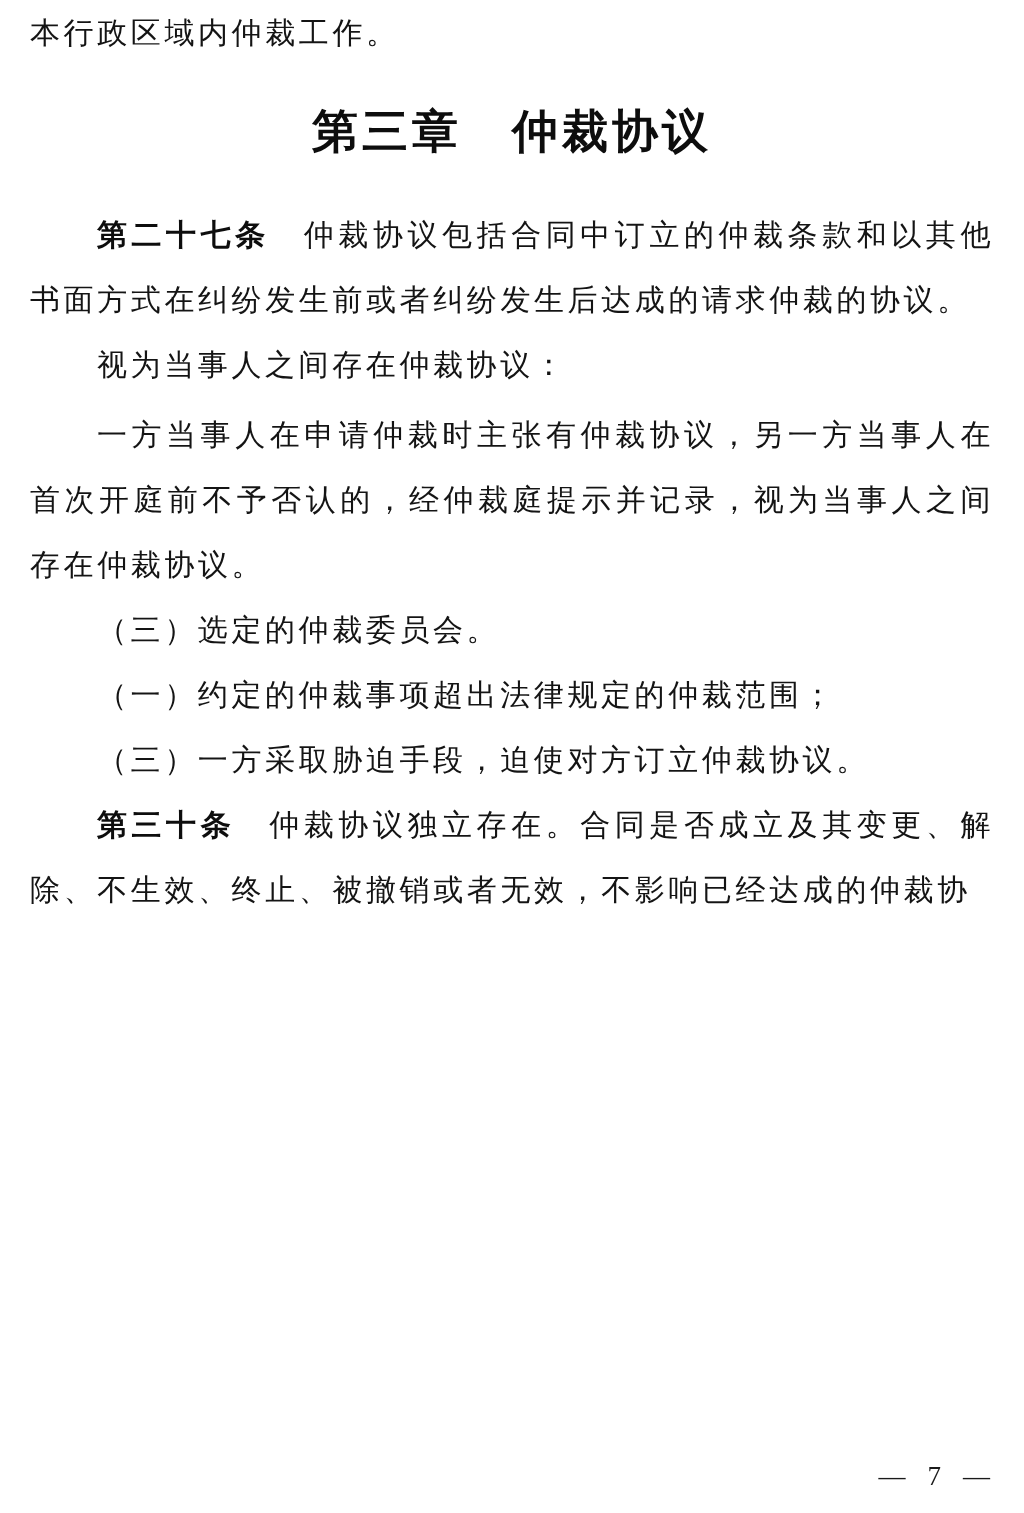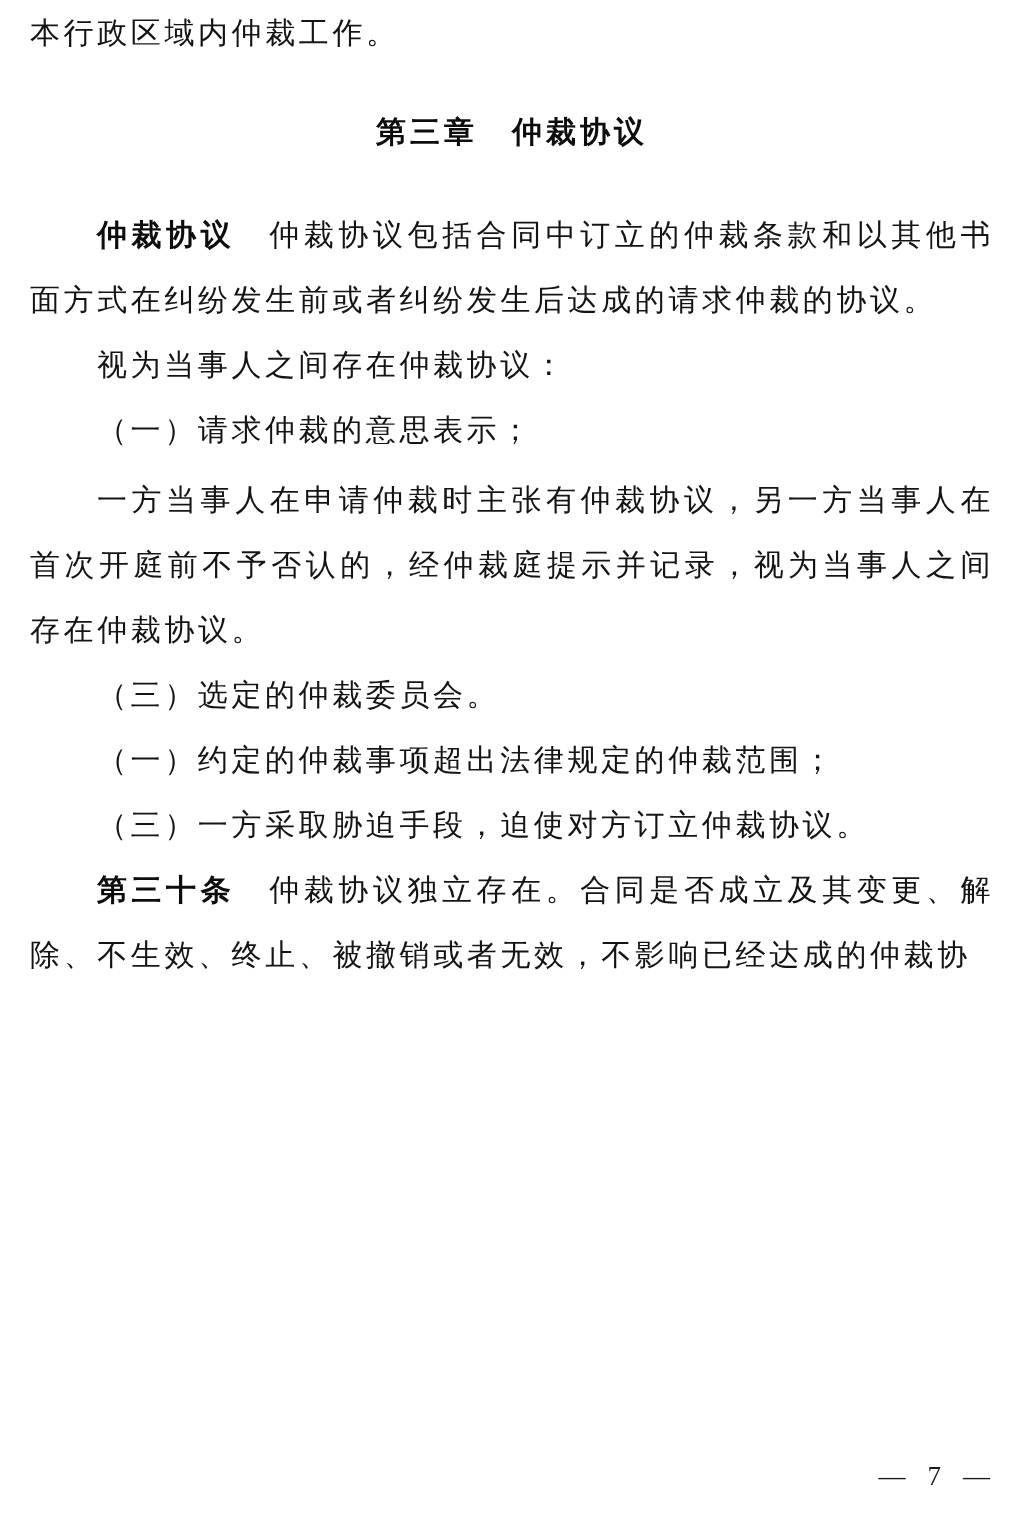--- a/index.html
+++ b/index.html
@@ -30,21 +30,21 @@
     color: #141414;
   }
   .no-indent {
     text-indent: 0;
   }
   .gap-before {
     margin-top: 5px;
   }
   .chapter-heading {
     margin: 34px 0 38px 0;
-    font-size: 30px;
+    font-size: 46px;
     line-height: 65px;
     letter-spacing: 4px;
     text-align: center;
     font-weight: bold;
     font-family: "Liberation Sans", "DejaVu Sans", sans-serif;
     color: #0d0d0d;
   }
   .art-num {
     font-weight: bold;
     margin-right: 34px;
@@ -66,26 +66,25 @@
 </head>
 <body>
 
 <div class="page">
 
   <p class="body-text no-indent">本行政区域内仲裁工作。</p>
 
   <h1 class="chapter-heading">第三章　仲裁协议</h1>
 
   <p class="body-text">
-    <b class="art-num">仲裁协议</b><span>仲裁协议包括合同中订立的仲裁条款和以其他书面方式在纠纷发生前或者纠纷发生后达成的请求仲裁的协议。</span>
+    <b class="art-num">第二十七条</b><span>仲裁协议包括合同中订立的仲裁条款和以其他书面方式在纠纷发生前或者纠纷发生后达成的请求仲裁的协议。</span>
   </p>
 
   <p class="body-text">视为当事人之间存在仲裁协议：</p>
 
-  <p class="body-text">（一）请求仲裁的意思表示；</p>
 
 
   <p class="body-text gap-before">一方当事人在申请仲裁时主张有仲裁协议，另一方当事人在首次开庭前不予否认的，经仲裁庭提示并记录，视为当事人之间存在仲裁协议。</p>
 
   <p class="body-text">（三）选定的仲裁委员会。</p>
 
 
   <p class="body-text">（一）约定的仲裁事项超出法律规定的仲裁范围；</p>
 
 

